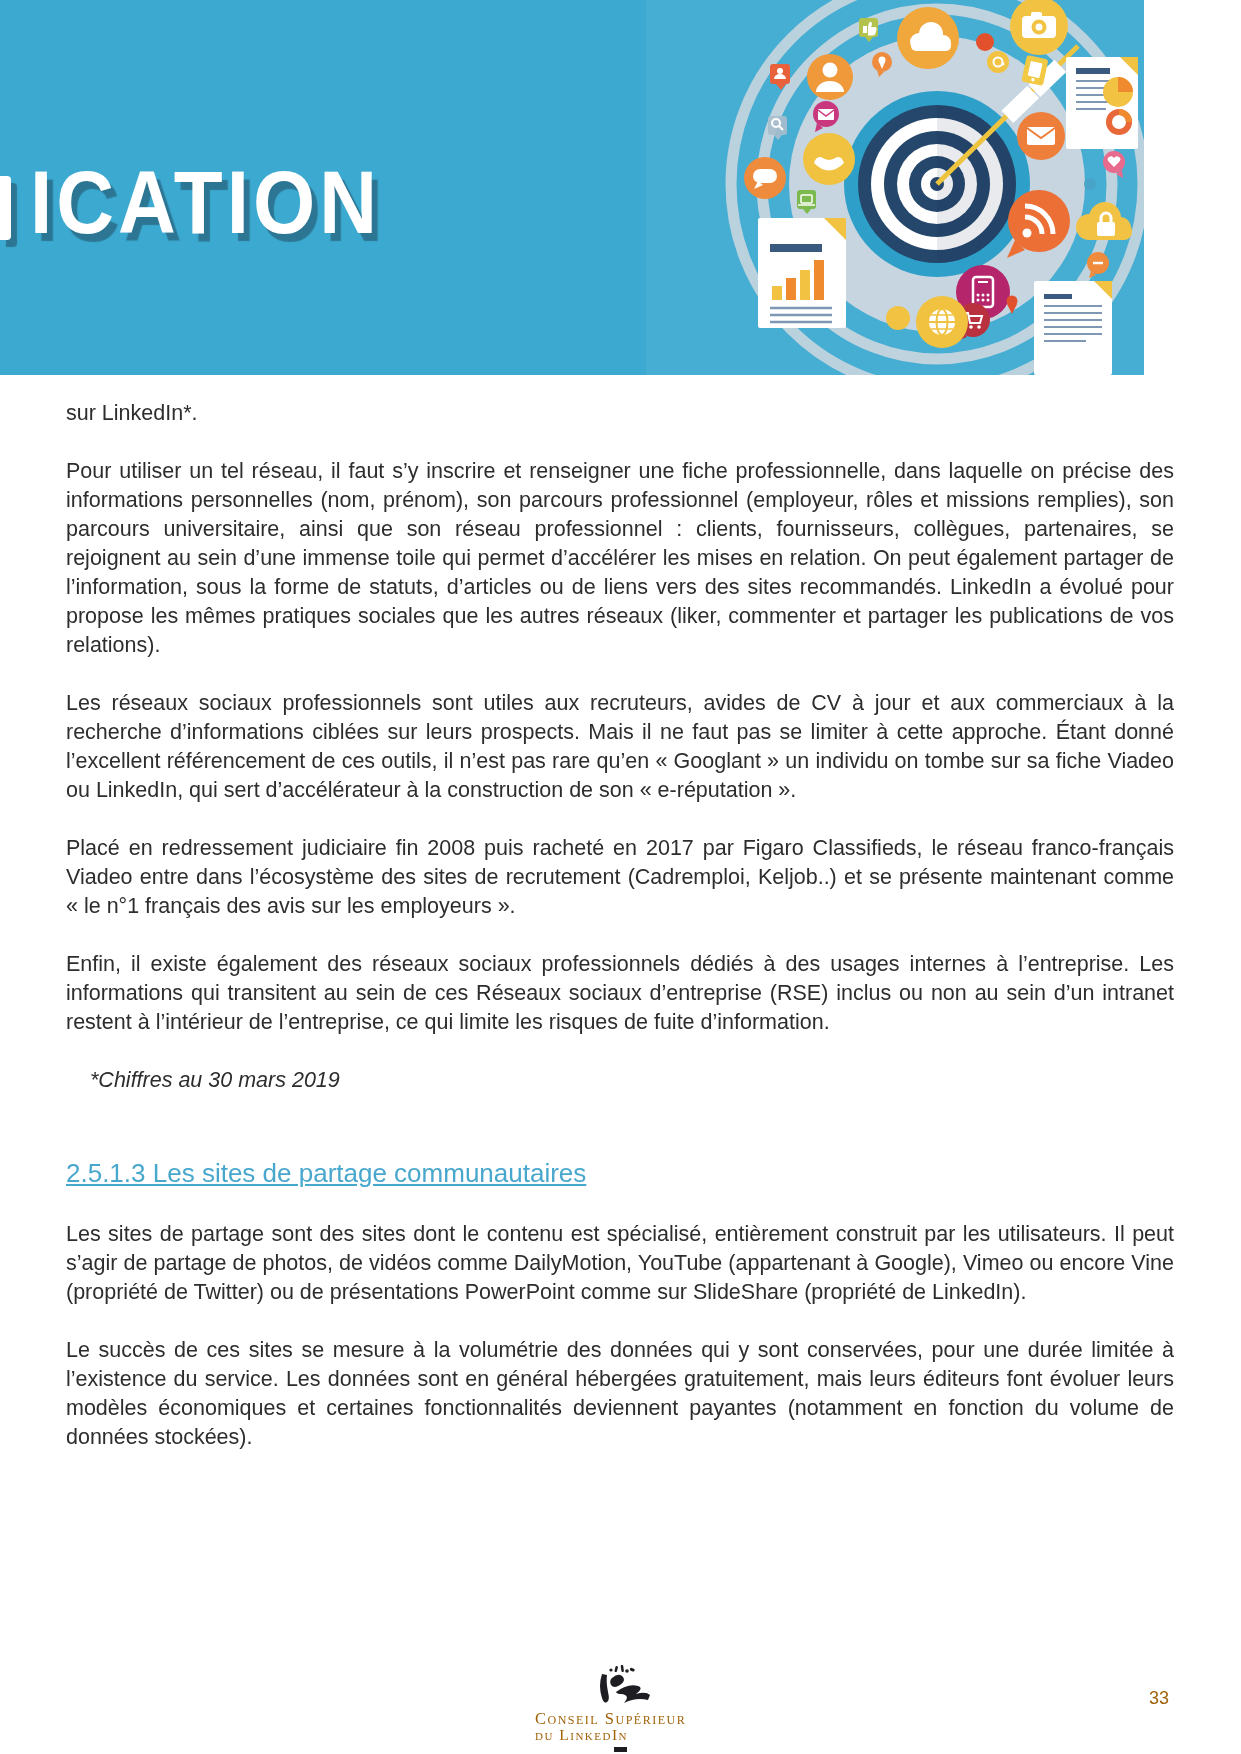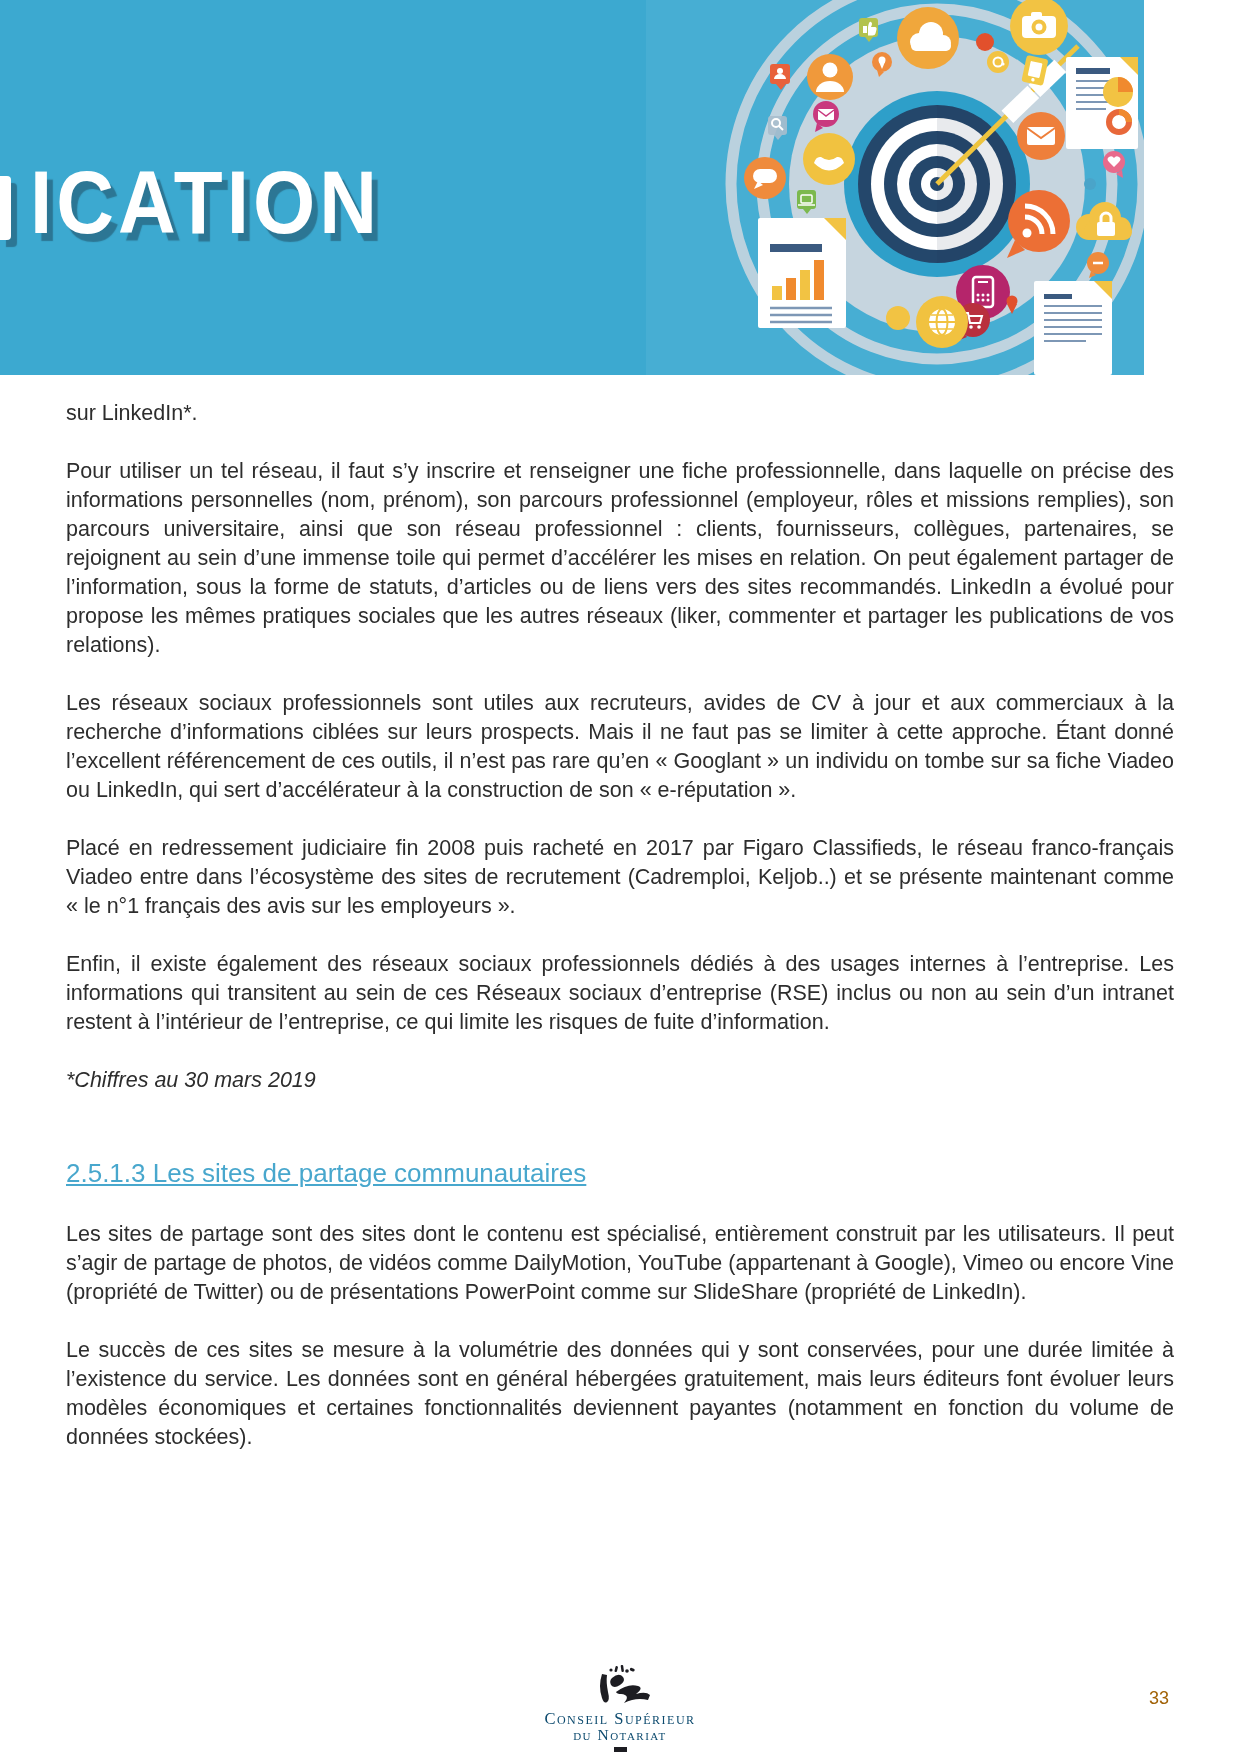--- a/index.html
+++ b/index.html
@@ -22,27 +22,27 @@
     position:absolute;left:0;top:176px;width:11px;height:64px;background:#ffffff;
     border-radius:0 4px 4px 0;box-shadow:6px 7px 1px rgba(31,76,99,0.55);
   }
   
   .content{
     position:absolute;left:66px;top:399px;width:1108px;
     font-size:21.5px;line-height:29px;color:#2d2d2d;
     text-align:justify;
   }
   .content p{margin:0 0 29px 0;}
-  .content .note{font-style:italic;margin-bottom:0;}
+  .content .note{font-style:italic;margin-bottom:0;margin-left:24px;}
   .section-heading{
     font-weight:400;font-size:26px;line-height:33px;
     margin:62px 0 30px 0;text-align:left;text-decoration:underline;
   }
   
-  .footer-logo{position:absolute;left:535px;top:1664px;width:170px;text-align:center;color:#0c4a6e;}
+  .footer-logo{position:absolute;left:535px;top:1664px;width:170px;text-align:left;color:#a16207;}
   .footer-logo .mark{display:block;margin:0 auto 2px auto;}
   .org-line1{font-family:"Liberation Serif",serif;font-variant:small-caps;font-size:16.5px;letter-spacing:1.5px;line-height:17px;}
   .org-line2{font-family:"Liberation Serif",serif;font-variant:small-caps;font-size:15.5px;letter-spacing:1.5px;line-height:16px;}
   .logo-square{width:13px;height:5px;background:#1d1d22;margin:4px auto 0 auto;}
   .page-number{position:absolute;top:1688px;right:72px;font-size:18px;color:#a16207;}
 </style>
 </head>
 <body>
 
 <div class="page">
@@ -310,18 +310,18 @@
         <circle cx="23" cy="6" r="1.6"></circle>
         <rect x="27" y="2" width="2.5" height="6" rx="1" transform="rotate(14 28 5)"></rect>
         <rect x="33" y="1" width="2.5" height="7" rx="1" transform="rotate(-8 34 4)"></rect>
         <circle cx="39" cy="7" r="1.8"></circle>
         <rect x="42" y="4" width="5" height="3" rx="1.5" transform="rotate(22 44 5)"></rect>
         <path d="M24,14 q7,-6 11,-1 q3,4 -3,8 q-6,4 -9,0 q-2,-4 1,-7 z"></path>
         <path d="M28,28 q12,-9 22,-6 q6,2 -2,8 q10,-3 14,1 l-2,5 q-12,-3 -24,3 q7,-8 -3,-9 q-4,0 -5,-2 z"></path>
       </g>
     </svg>
     <div class="org-line1">Conseil Supérieur</div>
-    <div class="org-line2">du Notariat</div>
+    <div class="org-line2">du LinkedIn</div>
     <div class="logo-square"></div>
   </div>
   <div class="page-number">33</div>
 
 </div>
 
 </body></html>

